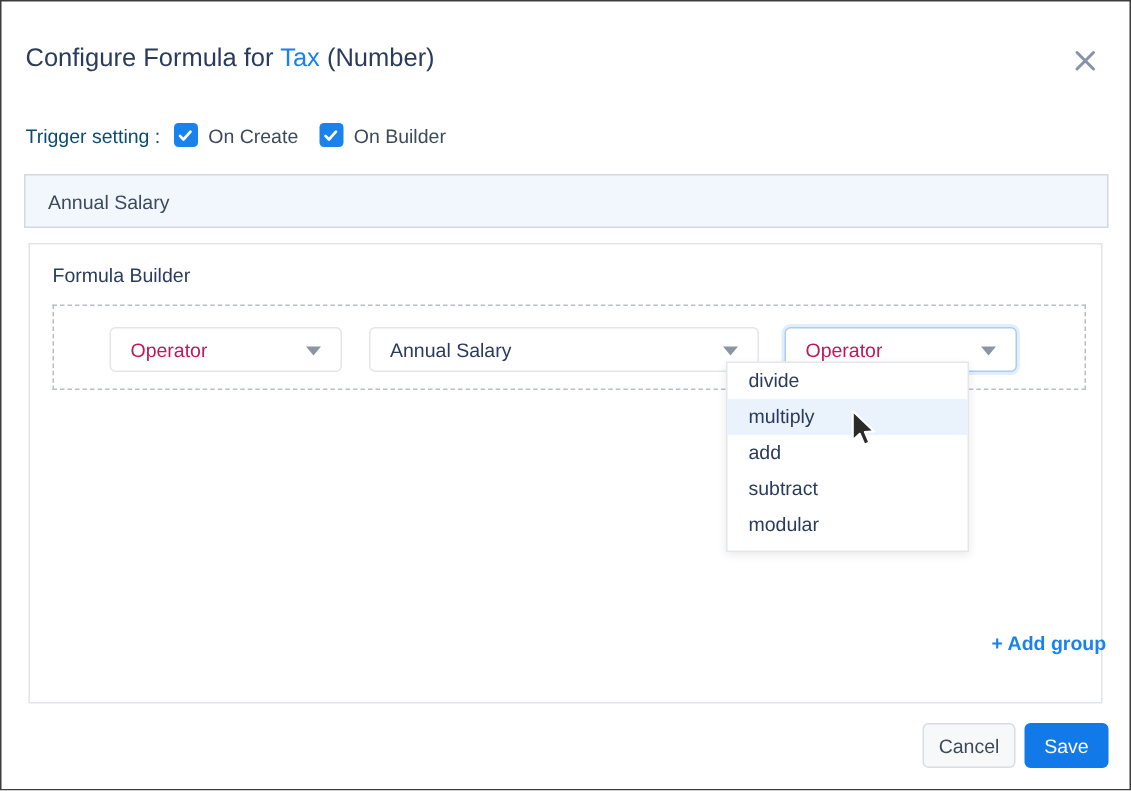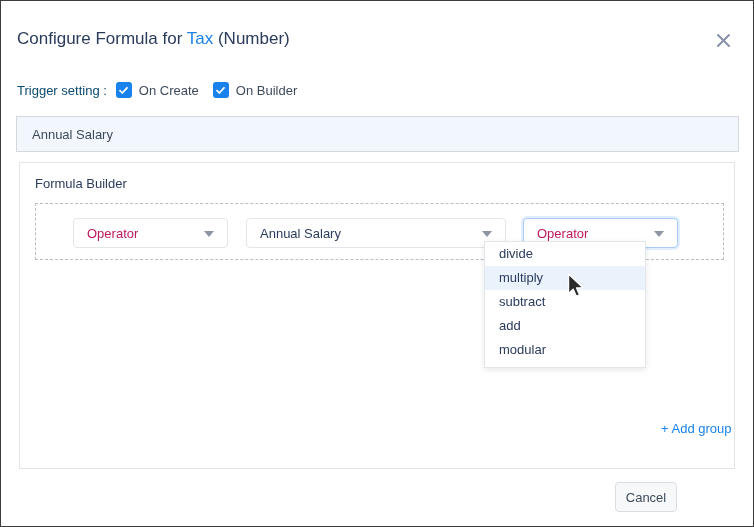--- a/index.html
+++ b/index.html
@@ -185,21 +185,21 @@
     cursor: pointer;
     white-space: nowrap;
   }
   .menu-item.highlighted { background: #eaf2fc; }
 
   
   #add-group-link {
     position: absolute;
     left: 641px; top: 258px;
     font-size: 13px;
-    font-weight: normal;
+    font-weight: bold;
     color: #1a82ed;
     cursor: pointer;
     white-space: nowrap;
     z-index: 4;
   }
 
   
   #cursor {
     position: absolute;
     left: 566px; top: 272px;
@@ -301,28 +301,29 @@
       </div>
 
     </div>
 
     <div id="add-group-link">+ Add group</div>
   </div>
 
   <div id="operator-menu">
     <div class="menu-item">divide</div>
     <div class="menu-item highlighted">multiply</div>
+    <div class="menu-item">add</div>
     <div class="menu-item">subtract</div>
-    <div class="menu-item">add</div>
     <div class="menu-item">modular</div>
   </div>
 
   <div id="cursor">
     <svg width="20" height="27" viewBox="0 0 20 27" aria-hidden="true">
       <path d="M1.5 1 L1.5 20.5 L6.2 16.2 L9.3 23.4 L12.6 22 L9.6 15 L15.8 14.6 Z" fill="#2b2b2b" stroke="#ffffff" stroke-width="1.4" stroke-linejoin="round"></path>
     </svg>
   </div>
 
   <div id="footer">
     <div class="btn" id="cancel-button">Cancel</div>
+    <div class="btn" id="save-button">Save</div>
   </div>
 
 </div>
 
 </body></html>

